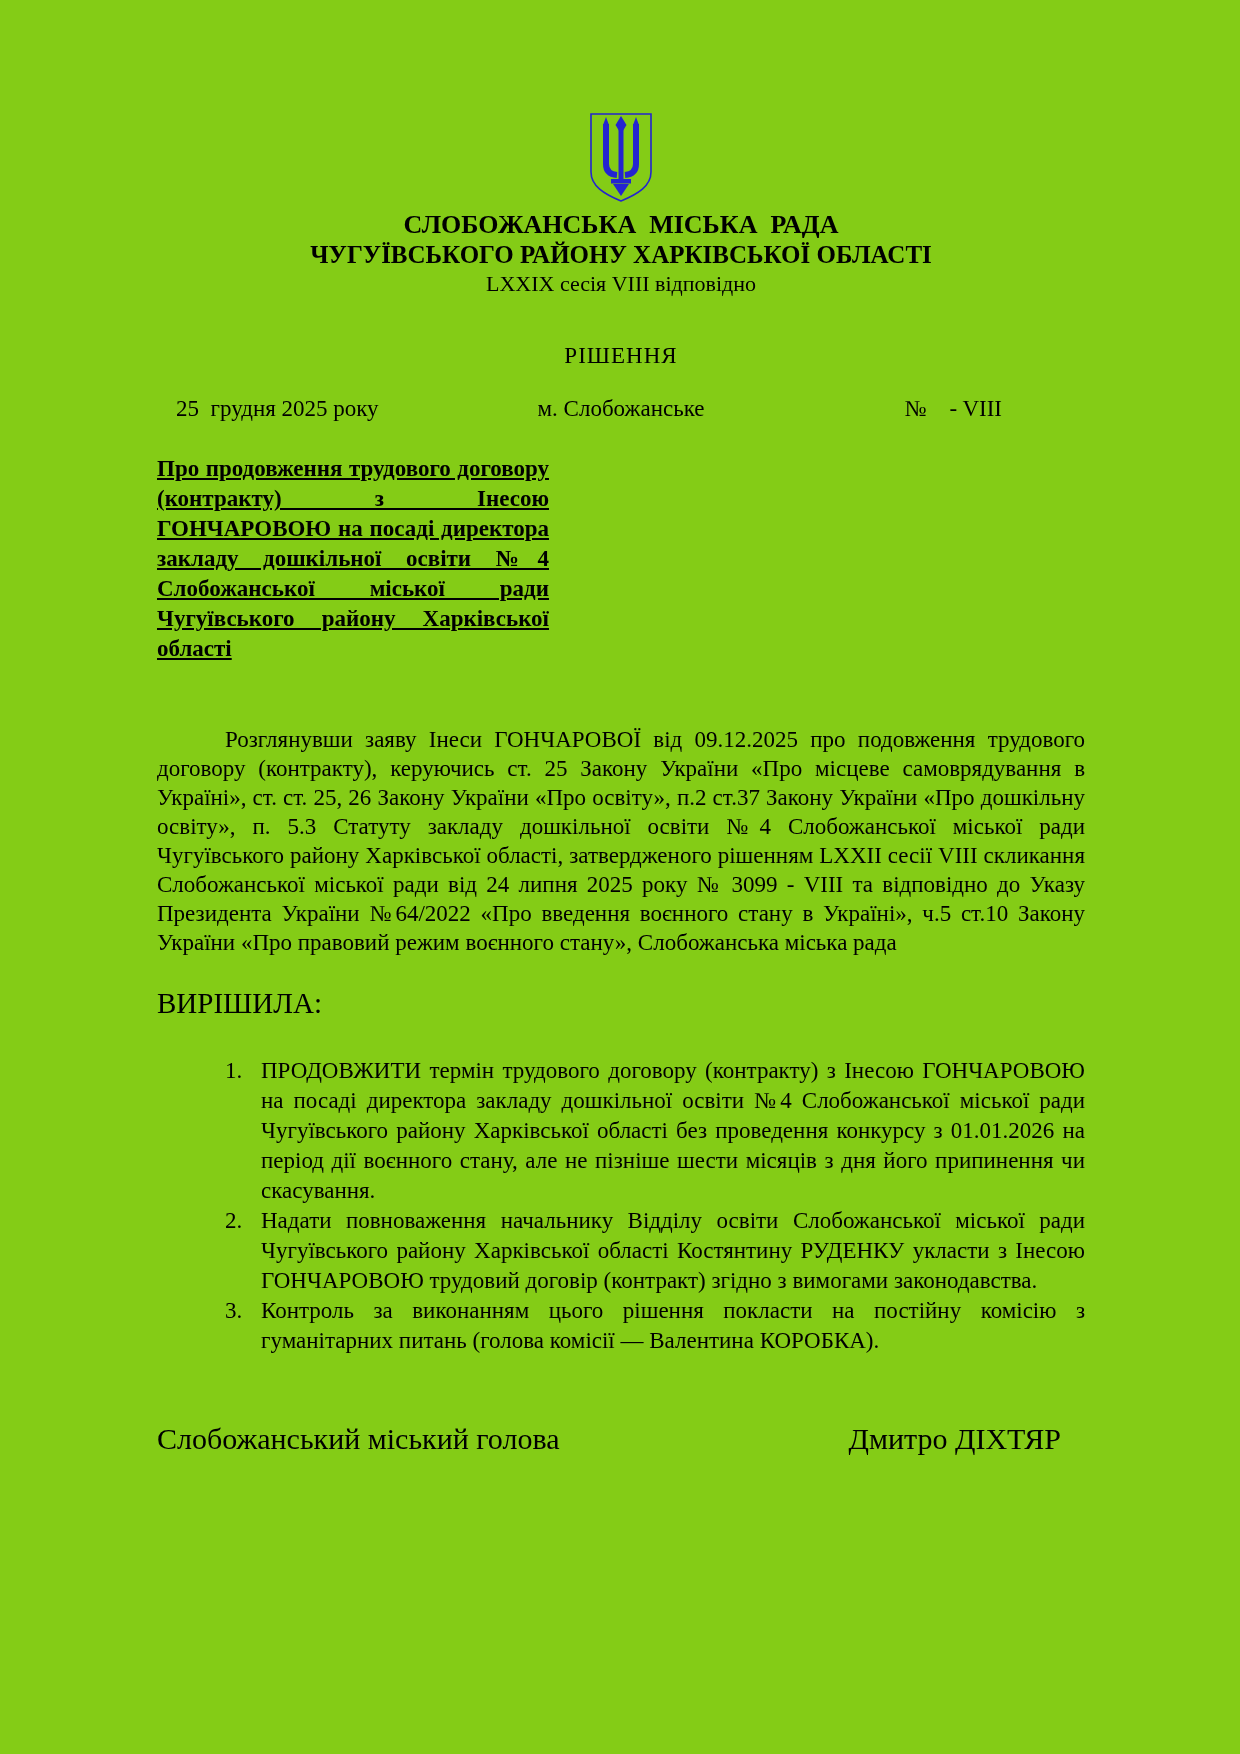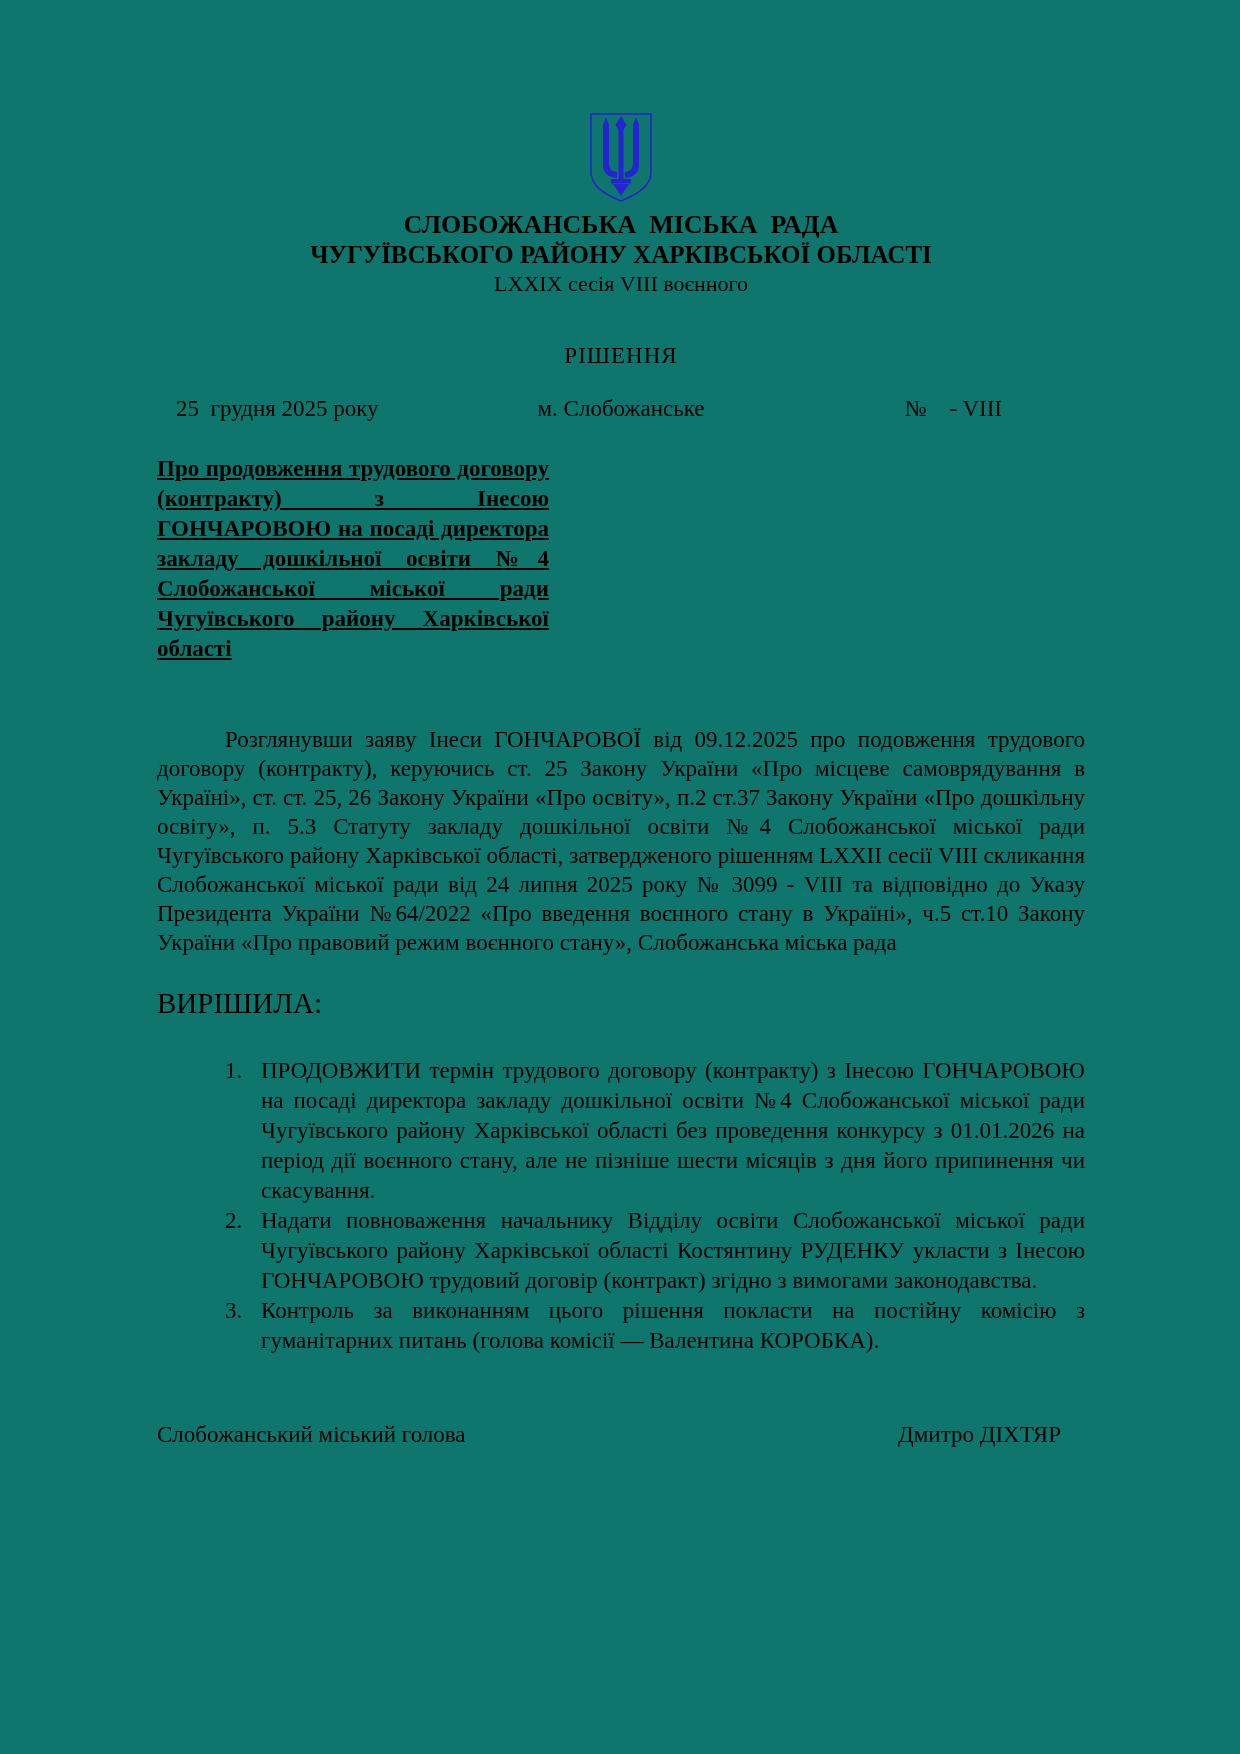--- a/index.html
+++ b/index.html
@@ -1,19 +1,19 @@
 <!DOCTYPE html>
 <html><head>
 <meta charset="utf-8">
 <style>
   html,body { margin:0; padding:0; background:#ffffff; }
   .page {
     position:relative;
     width:1240px; height:1754px;
-    background:#0f766e;
+    background:#84cc16;
     color:#000;
     font-family:"Liberation Serif","DejaVu Serif",serif;
     box-sizing:border-box;
     padding:112px 155px 0 157px;
     overflow:hidden;
   }
   .emblem-wrap { text-align:center; height:94px; }
   .emblem-wrap svg { display:inline-block; }
   .org-line1 {
     font-weight:bold; font-size:26px; line-height:30px;
@@ -41,21 +41,21 @@
     font-size:23px; line-height:29px; text-align:justify;
     text-indent:68px; margin-top:31px;
   }
   .resolved { font-size:29px; margin-top:30px; }
   .items { margin-top:36px; padding-left:68px; }
   .item { display:flex; font-size:23px; line-height:30px; }
   .item .num { flex:0 0 36px; }
   .item .text { flex:1; text-align:justify; }
   .signature {
     display:flex; justify-content:space-between;
-    font-size:23px; margin-top:66px; padding-right:24px;
+    font-size:30px; margin-top:66px; padding-right:24px;
   }
 </style>
 </head>
 <body>
 
 <div class="page">
 
   <div class="emblem-wrap">
     <svg width="66" height="92" viewBox="0 0 66 92">
       <path d="M3,2 H63 V60 C63,74 50,82 33,89 C16,82 3,74 3,60 Z" fill="none" stroke="#2424d0" stroke-width="1.6"></path>
@@ -69,21 +69,21 @@
         <polygon points="15,13 21,13 18,5"></polygon>
         <polygon points="45,13 51,13 48,5"></polygon>
         <rect x="23" y="67" width="20" height="4.5"></rect>
         <polygon points="33,84 25,72 41,72"></polygon>
       </g>
     </svg>
   </div>
 
   <div class="org-line1">СЛОБОЖАНСЬКА  МІСЬКА  РАДА</div>
   <div class="org-line2">ЧУГУЇВСЬКОГО РАЙОНУ ХАРКІВСЬКОЇ ОБЛАСТІ</div>
-  <div class="session-line">LXXIX сесія VIII воєнного</div>
+  <div class="session-line">LXXIX сесія VIII відповідно</div>
 
   <div class="doc-type">РІШЕННЯ</div>
 
   <div class="dateline">
     <span class="date">25  грудня 2025 року</span>
     <span class="place">м. Слобожанське</span>
     <span class="number">№    - VIII</span>
   </div>
 
   <div class="subject">Про продовження трудового договору (контракту) з Інесою ГОНЧАРОВОЮ на посаді директора закладу дошкільної освіти №4 Слобожанської міської ради Чугуївського району Харківської області</div>

